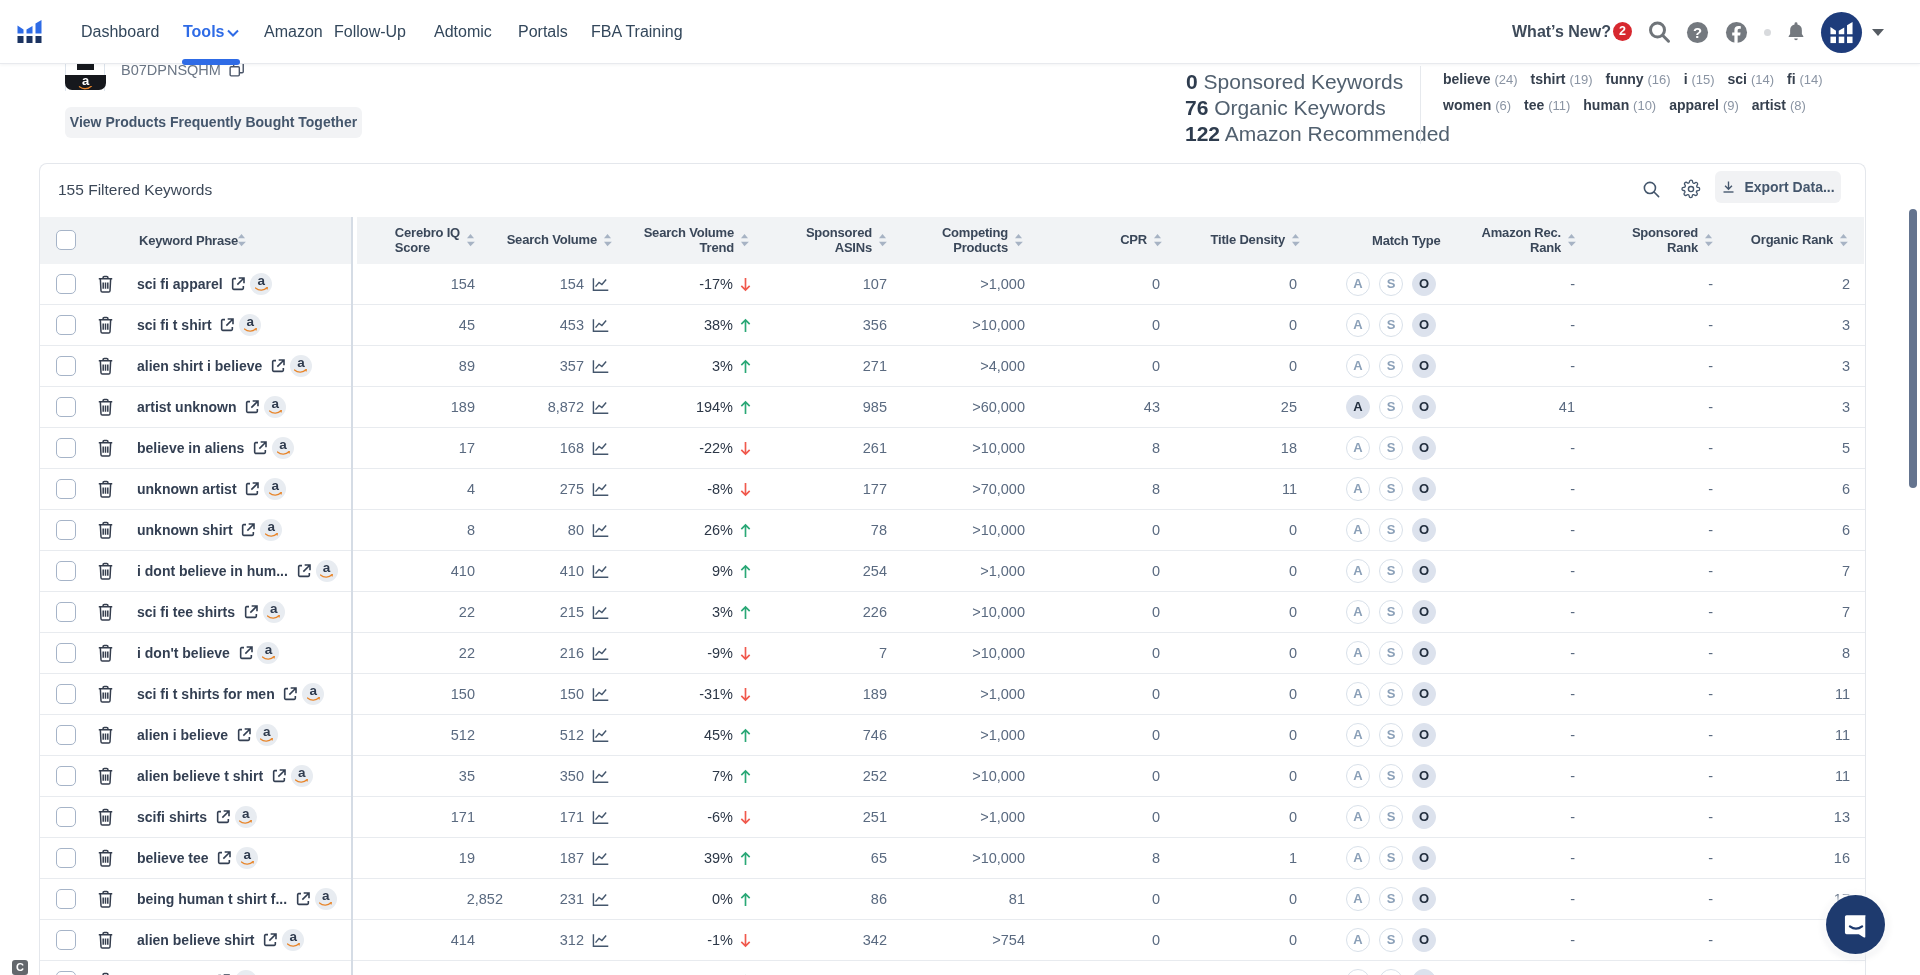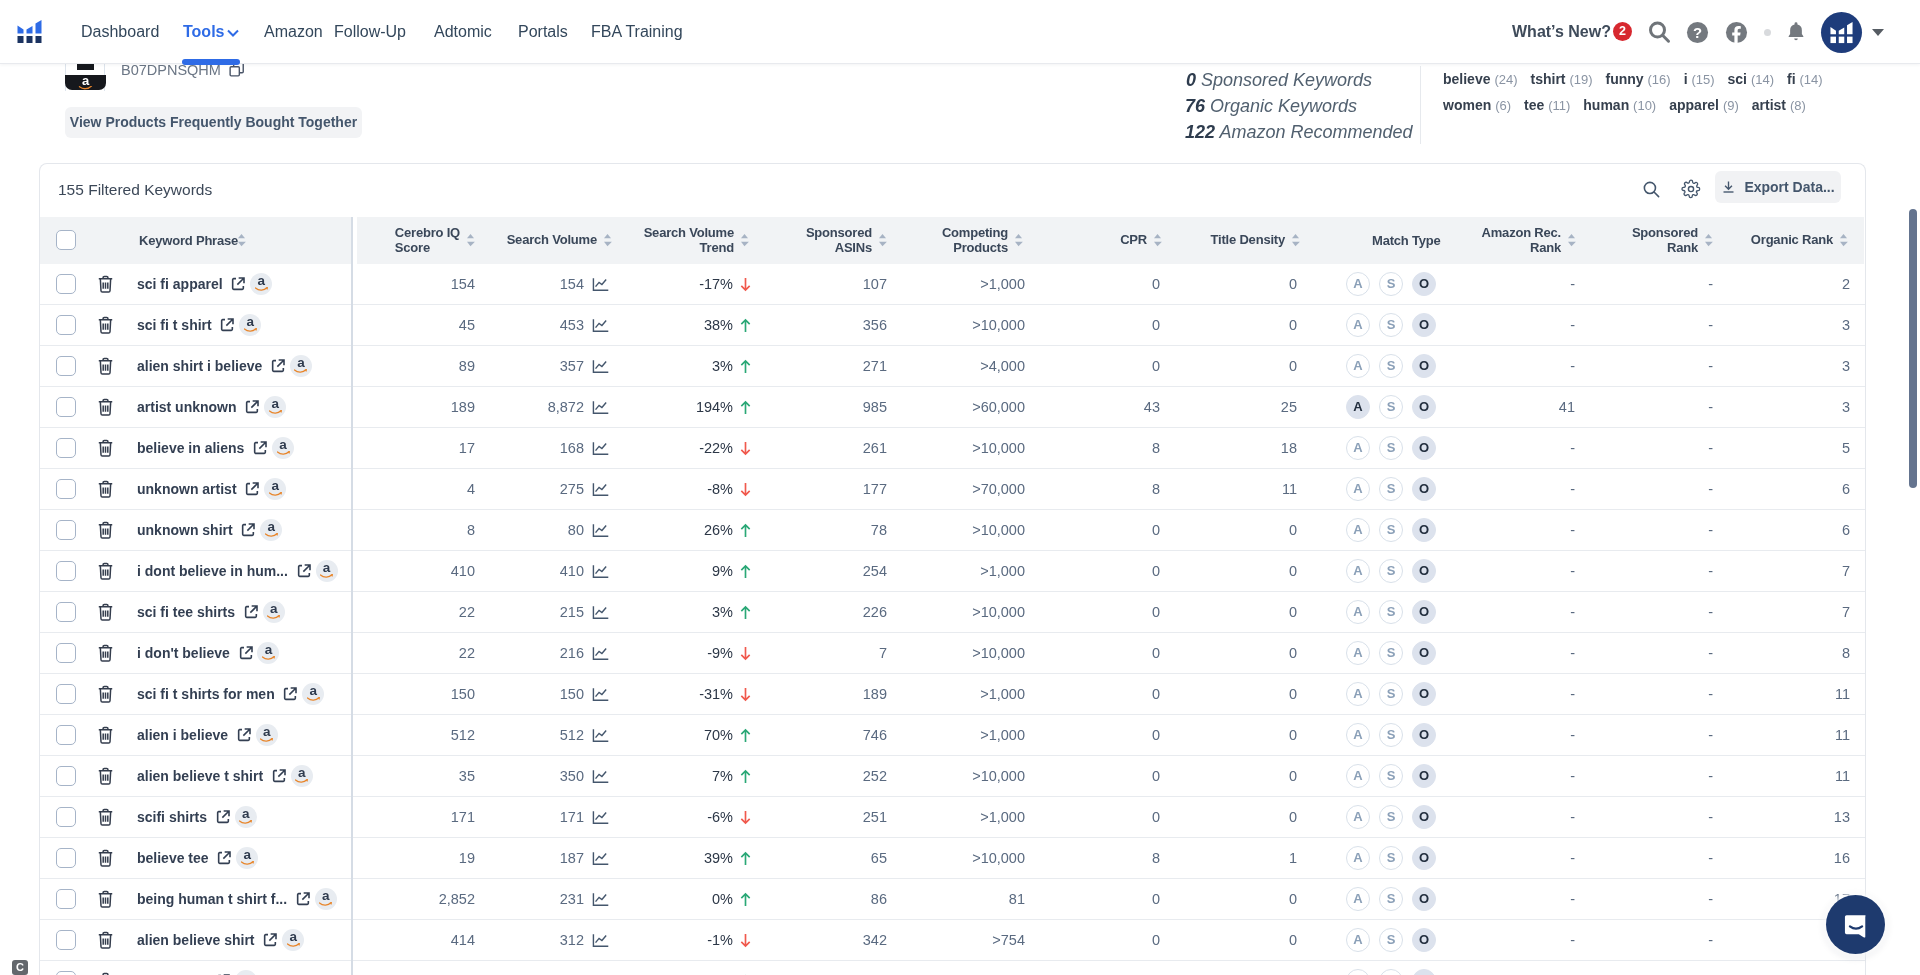--- a/index.html
+++ b/index.html
@@ -13,21 +13,21 @@
 .ind { position:absolute; left:182px; top:59px; width:58px; height:6px; border-radius:3px; background:#2e6be6; z-index:41; }
 .wn { position:absolute; top:0; height:64px; line-height:64px; font-size:16px; color:#3f4b5a; font-weight:bold; left:1512px; }
 .badge { position:absolute; left:1613px; top:22px; width:19px; height:19px; border-radius:50%; background:#d7282f; color:#fff; font-size:12.5px; font-weight:bold; text-align:center; line-height:19px; }
 .avatar { position:absolute; left:1821px; top:12px; width:41px; height:41px; border-radius:50%; background:#1e3c7b; display:flex; align-items:center; justify-content:center; }
 .pimg { position:absolute; left:65px; top:40px; width:40px; height:50.5px; background:#fff; border-left:1px solid #dde4ec; border-right:1px solid #dde4ec; z-index:5; }
 .pimg .neck { position:absolute; left:11px; top:18px; width:17px; height:12px; background:#16181d; }
 .pimg .blk { position:absolute; left:-1px; top:34.8px; width:41px; height:15.7px; background:#16181d; border-radius:0 0 7px 7px; }
 .pimg .al { position:absolute; left:0; right:0; top:-1px; text-align:center; color:#fff; font-size:13px; font-weight:bold; line-height:14px; }
 .asin { position:absolute; left:121px; top:61px; font-size:14.5px; color:#6b7685; z-index:5; display:flex; align-items:center; gap:7px; }
 .fbt { position:absolute; left:65px; top:107px; width:297px; height:31px; background:#f2f3f5; border-radius:6px; text-align:center; line-height:31px; font-size:14px; font-weight:bold; color:#44566c; white-space:nowrap; }
-.stat { position:absolute; font-size:18px; color:#51606f;font-style:italic; }
+.stat { position:absolute; font-size:21px; color:#51606f; }
 .stat b { color:#2e3c4e; }
 .vdiv { position:absolute; left:1420px; top:66px; width:1px; height:78px; background:#e6e9ed; }
 .tagrow { position:absolute; left:1443px; font-size:14px; color:#36404e; white-space:nowrap; height:20px; line-height:20px; }
 .tag { margin-right:13px; }
 .tn { color:#8a94a3; font-size:13px; }
 .card { position:absolute; left:39px; top:163px; width:1827px; height:812px;
   border:1px solid #e4e7ec; border-bottom:none; border-radius:8px 8px 0 0; background:#fff; }
 .tbtitle { position:absolute; left:58px; top:176px; height:28px; line-height:28px; font-size:15.5px; color:#3c4858; }
 .thead { position:absolute; left:40px; top:217px; width:313px; height:47px; background:#f1f3f5; }
 .thead2 { position:absolute; left:357px; top:217px; width:1507px; height:47px; background:#f1f3f5; }
@@ -721,21 +721,21 @@
           </svg>
         </span></span>
 <span class="cell num" style="right:1390px">512</span>
 <span class="cell num" style="right:1281px">512</span>
 <span class="cell" style="right:1256px">
         <svg width="17" height="15" viewBox="0 0 24 20" fill="none" stroke="#44566c" stroke-width="2">
           <path d="M2 1v17h21"></path>
           <path d="M5 13l5-6 4 3 6-7"></path>
         </svg>
       </span>
-<span class="cell pct" style="right:1132px">70%</span>
+<span class="cell pct" style="right:1132px">45%</span>
 <span class="cell" style="right:1113px">
         <svg width="13" height="15" viewBox="0 0 14 16" fill="none" stroke="#2aa876" stroke-width="1.8">
           <path d="M7 15V2M2.5 6.5 7 2l4.5 4.5"></path>
         </svg>
       </span>
 <span class="cell num" style="right:978px">746</span>
 <span class="cell num" style="right:840px">&gt;1,000</span>
 <span class="cell num" style="right:705px">0</span>
 <span class="cell num" style="right:568px">0</span>
 <span class="mc" style="left:1306px">A</span>
@@ -881,21 +881,21 @@
 <span class="cell kw" style="left:97px">being human t shirt f...&nbsp;&nbsp;<svg width="16" height="16" viewBox="0 0 24 24" fill="none" stroke="#333f52" stroke-width="2.4">
           <path d="M9 4H5.5A1.5 1.5 0 004 5.5v13A1.5 1.5 0 005.5 20h13a1.5 1.5 0 001.5-1.5V15"></path>
           <path d="M13 3h8v8M21 3 11 13"></path>
         </svg>&nbsp;<span class="ab">
           <span class="aa">a</span>
           <svg width="13" height="5" viewBox="0 0 26 10">
             <path d="M1 2c7 6 17 6 24-2" fill="none" stroke="#e8862c" stroke-width="2.6" stroke-linecap="round"></path>
             <path d="M25 0l1 5-5-1" fill="#e8862c"></path>
           </svg>
         </span></span>
-<span class="cell num" style="right:1390px">2,852</span>
+<span class="cell num" style="right:1362px">2,852</span>
 <span class="cell num" style="right:1281px">231</span>
 <span class="cell" style="right:1256px">
         <svg width="17" height="15" viewBox="0 0 24 20" fill="none" stroke="#44566c" stroke-width="2">
           <path d="M2 1v17h21"></path>
           <path d="M5 13l5-6 4 3 6-7"></path>
         </svg>
       </span>
 <span class="cell pct" style="right:1132px">0%</span>
 <span class="cell" style="right:1113px">
         <svg width="13" height="15" viewBox="0 0 14 16" fill="none" stroke="#2aa876" stroke-width="1.8">

